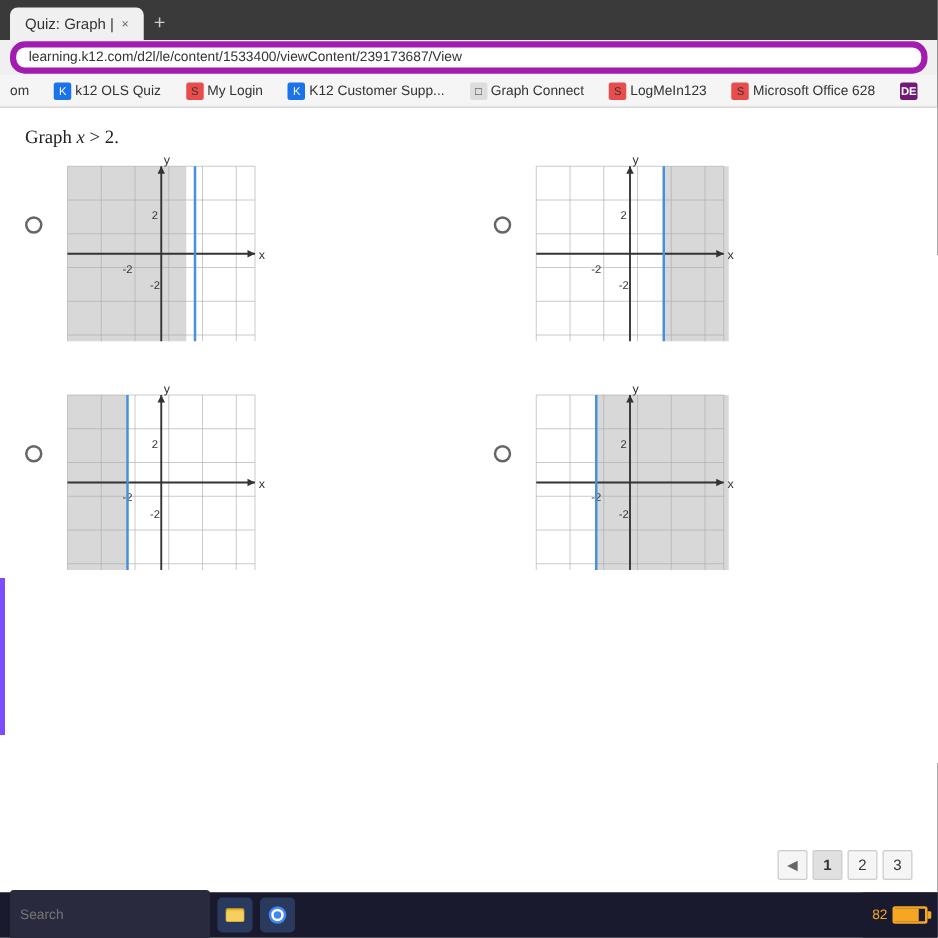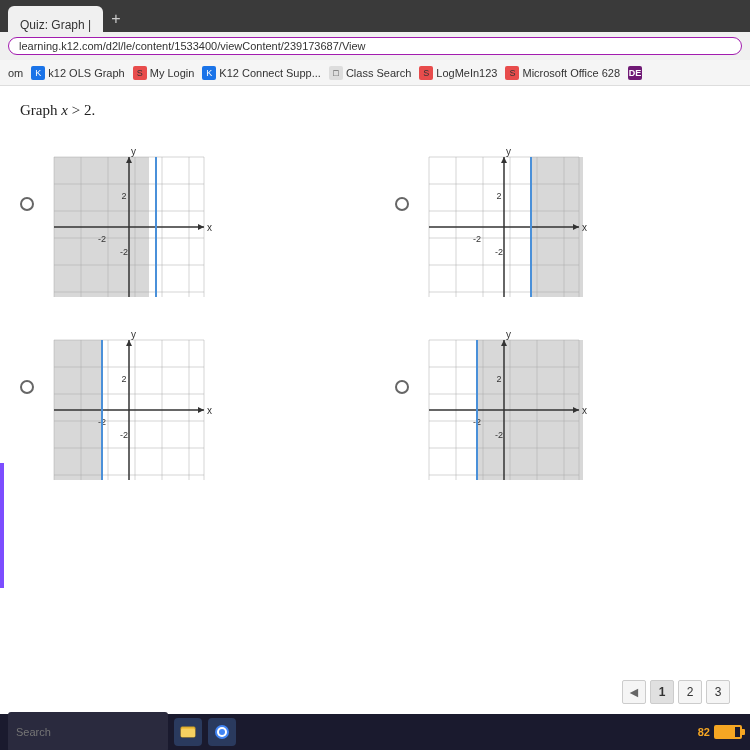--- a/index.html
+++ b/index.html
@@ -22,28 +22,27 @@
       background: #3a3a3a;
       display: flex;
       align-items: center;
       padding: 6px 8px 0;
       height: 32px;
     }
 
     .tab {
       background: #f0f0f0;
       color: #333;
-      padding: 12px 12px;
+      padding: 0 12px;
       border-radius: 6px 6px 0 0;
       font-size: 12px;
       display: flex;
       align-items: center;
       gap: 6px;
       height: 26px;
-      flex-direction: column;
     }
 
     .tab-close {
       font-size: 10px;
       color: #666;
       cursor: pointer;
     }
 
     .tab-new {
       background: none;
@@ -57,34 +56,34 @@
     .address-bar {
       background: #f0f0f0;
       padding: 4px 8px;
       display: flex;
       align-items: center;
       height: 28px;
     }
 
     .address-input {
       background: white;
-      border: 1px solid #a21caf;
+      border: 5px solid #a21caf;
       border-radius: 12px;
       padding: 2px 10px;
       font-size: 11px;
       flex: 1;
       color: #333;
     }
 
     .bookmarks-bar {
       background: #f5f5f5;
       padding: 3px 8px;
       display: flex;
       align-items: center;
-      gap: 8px;
+      gap: 20px;
       height: 26px;
       border-bottom: 1px solid #ddd;
       font-size: 11px;
       color: #333;
     }
 
     .bookmark-item {
       display: flex;
       align-items: center;
       gap: 3px;
@@ -107,21 +106,21 @@
       background: white;
       width: 100%;
       height: calc(750px - 86px - 36px);
       padding: 16px 20px;
       position: relative;
     }
 
     .question-text {
       font-size: 15px;
       color: #222;
-      margin-bottom: 28px;
+      margin-bottom: 4px;
       font-family: Georgia, serif;
     }
 
     .graphs-container {
       display: grid;
       grid-template-columns: 1fr 1fr;
       grid-template-rows: 1fr 1fr;
       gap: 20px 40px;
       width: 100%;
     }
@@ -290,33 +289,33 @@
   <div class="address-bar">
     <input class="address-input" type="text" value="learning.k12.com/d2l/le/content/1533400/viewContent/239173687/View" style="">
   </div>
 
   <div class="bookmarks-bar">
     <span class="bookmark-item">
       <span>om</span>
     </span>
     <span class="bookmark-item">
       <span class="bookmark-icon" style="background:#1a73e8;color:white;">K</span>
-      <span>k12 OLS Graph</span>
+      <span>k12 OLS Quiz</span>
     </span>
     <span class="bookmark-item">
       <span class="bookmark-icon" style="background:#e84c4c;">S</span>
       <span>My Login</span>
     </span>
     <span class="bookmark-item">
       <span class="bookmark-icon" style="background:#1a73e8;color:white;">K</span>
-      <span>K12 Connect Supp...</span>
+      <span>K12 Customer Supp...</span>
     </span>
     <span class="bookmark-item">
       <span class="bookmark-icon" style="background:#ddd;">□</span>
-      <span>Class Search</span>
+      <span>Graph Connect</span>
     </span>
     <span class="bookmark-item">
       <span class="bookmark-icon" style="background:#e84c4c;">S</span>
       <span>LogMeIn123</span>
     </span>
     <span class="bookmark-item">
       <span class="bookmark-icon" style="background:#e84c4c;">S</span>
       <span>Microsoft Office 628</span>
     </span>
     <span class="bookmark-item">
@@ -520,19 +519,19 @@
     <svg width="16" height="16" viewBox="0 0 16 16">
       <circle cx="8" cy="8" r="7" fill="#4285f4"></circle>
       <circle cx="8" cy="8" r="5" fill="white"></circle>
       <circle cx="8" cy="8" r="3" fill="#4285f4"></circle>
     </svg>
   </div>
 </div>
 
 <div class="system-tray">
   <div style="display:flex;align-items:center;gap:4px;">
-    <span style="color:#f5a623;font-size:11px;font-weight:bold;">82</span>
+    <span style="color:#f5a623;font-size:11px;font-weight:normal;">82</span>
     <div class="battery-indicator">
       <div class="battery-fill"></div>
       <div class="battery-tip"></div>
     </div>
   </div>
 </div>
 
 </body></html>

